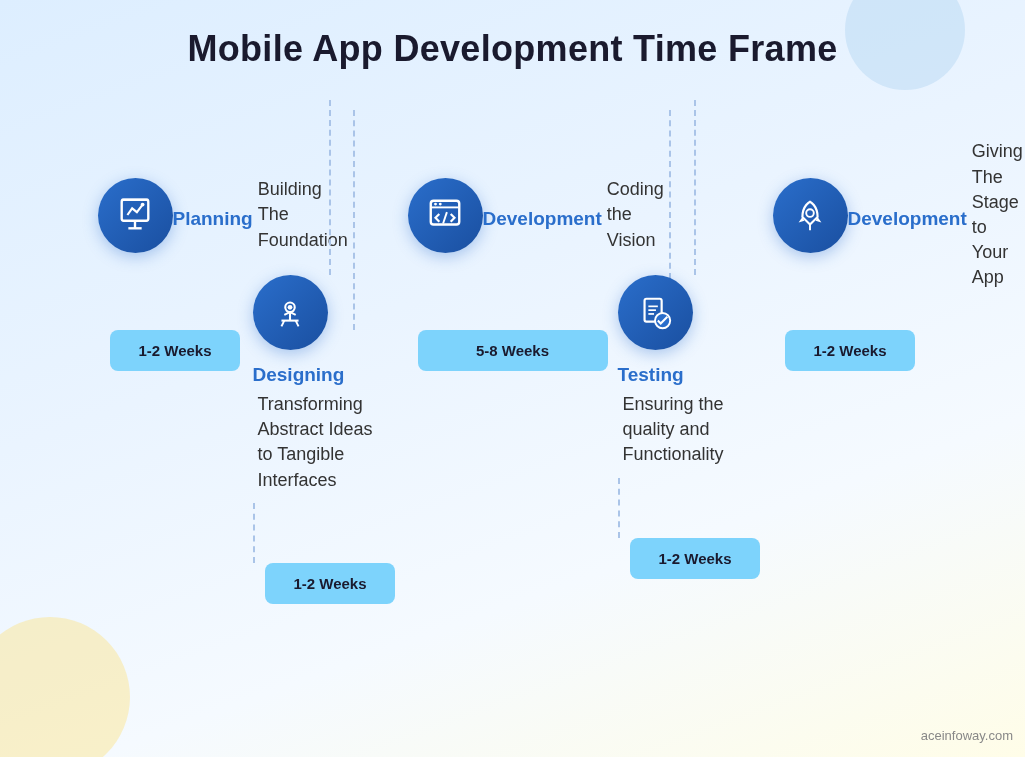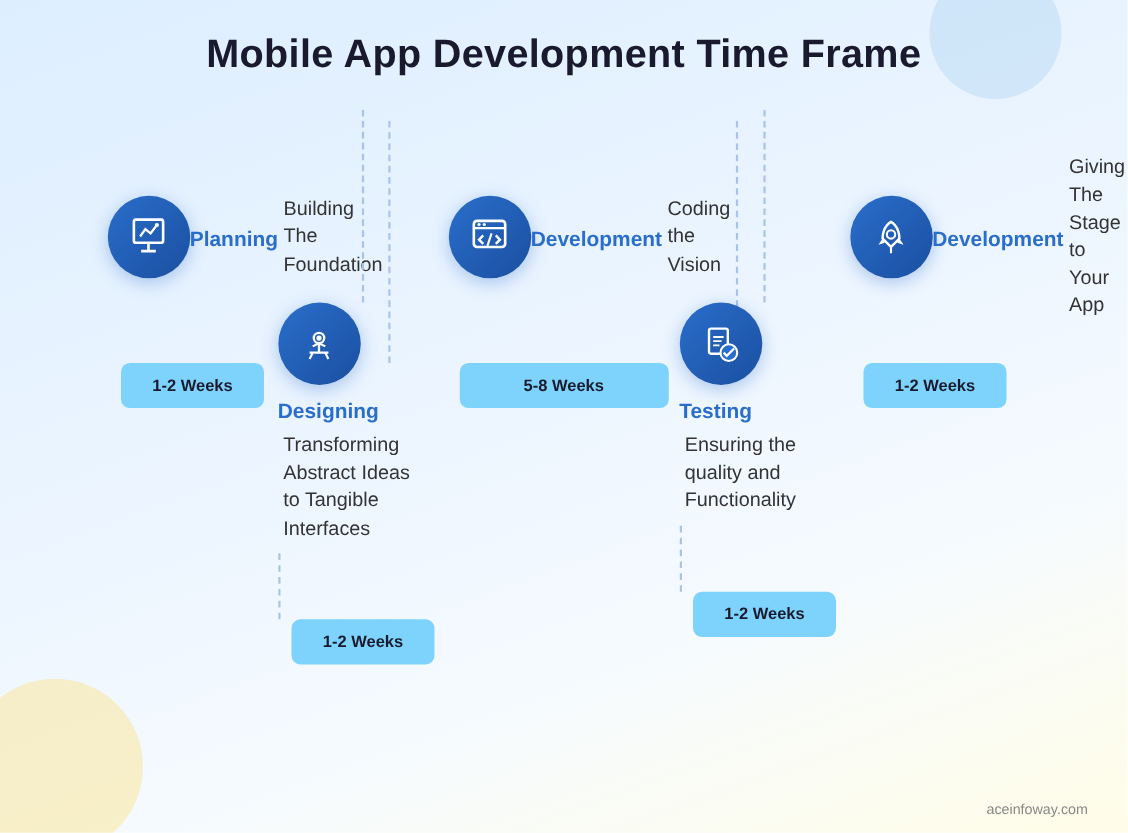--- a/index.html
+++ b/index.html
@@ -116,21 +116,21 @@
     .bottom-stage-content {
       display: flex;
       flex-direction: column;
       align-items: flex-start;
       width: 100%;
     }
 
     .footer-text {
       position: absolute;
       bottom: 14px;
-      right: 36px;
+      right: 12px;
       font-size: 13px;
       color: #888;
     }
   </style>
 </head>
 <body>
 
 <div class="decorative-circle-top"></div>
 <div class="decorative-circle-bottom-left"></div>
 

